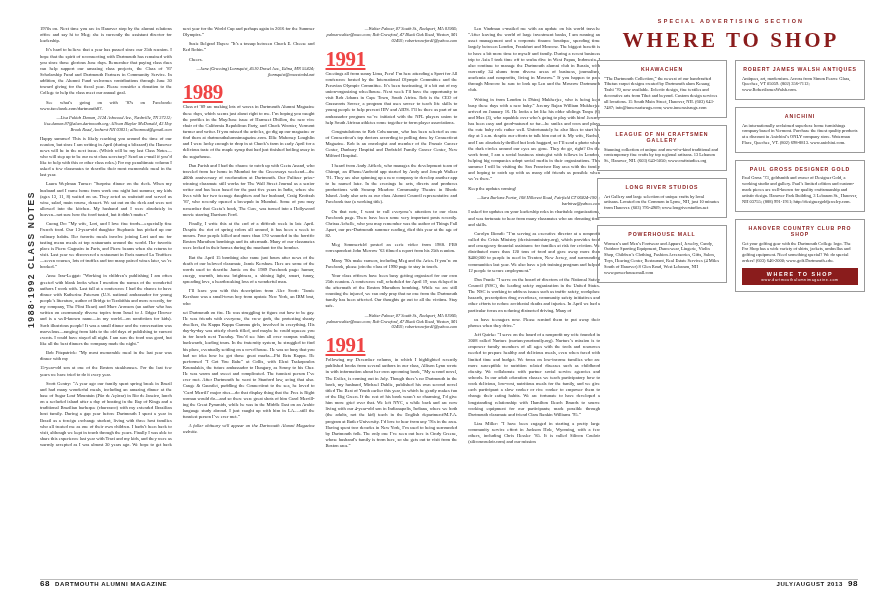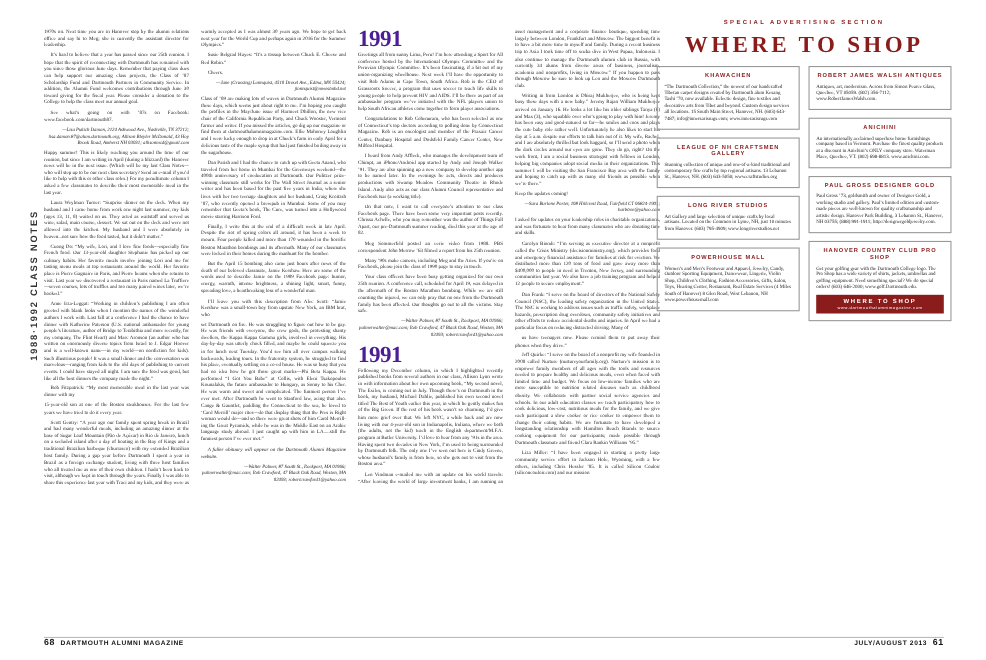--- a/index.html
+++ b/index.html
@@ -30,22 +30,23 @@
     column-count:4;column-gap:11px;
     font-size:4.6px;line-height:1.34;text-align:justify;
     color:#1a1a1a;
   }
   .notes p{margin:0 0 3px 0;text-indent:6px;}
   .notes p.first{text-indent:0;}
   .yr{
     font-family:"Liberation Serif", serif;
     font-size:21px;font-weight:bold;line-height:0.9;
     margin:6px 0 2px 0;letter-spacing:-0.5px;
-    color:#4c1d95;
+    color:#ef4444;
     break-inside:avoid;
+    text-decoration:underline;
   }
   .ital{font-style:italic;}
   .sig{font-style:italic;text-align:right;display:block;margin-top:2px;font-size:4.4px;}
 
   
   .rail{
     position:absolute;left:597px;top:18px;width:268px;height:538px;
   }
   .rail-head{
     font-family:"Liberation Sans", sans-serif;
@@ -114,20 +115,21 @@
     <p>Cuong Do: “My wife, Lori, and I love fine foods—especially fine French food. Our 13-year-old daughter Stephanie has picked up our culinary habits. Her favorite meals involve joining Lori and me for tasting menu meals at top restaurants around the world. Her favorite place is Pierre Gagnaire in Paris, and Pierre beams when she returns to visit. Last year we discovered a restaurant in Paris named La Truffiere—seven courses, lots of truffles and too many paired wines later, we’re hooked.”</p>
     <p>Anne Irza-Leggat: “Working in children’s publishing I am often greeted with blank looks when I mention the names of the wonderful authors I work with. Last fall at a conference I had the chance to have dinner with Katherine Paterson (U.S. national ambassador for young people’s literature, author of Bridge to Terabithia and more recently, for my company, The Flint Heart) and Marc Aronson (an author who has written on enormously diverse topics from Israel to J. Edgar Hoover and is a well-known name—in my world—on nonfiction for kids). Such illustrious people! It was a small dinner and the conversation was marvelous—ranging from kids to the old days of publishing to current events. I could have stayed all night. I am sure the food was good, but like all the best dinners the company made the night.”</p>
     <p>Bob Fitzpatrick: “My most memorable meal in the last year was dinner with my</p>
 
     <p class="first">15-year-old son at one of the Boston steakhouses. For the last few years we have tried to do it every year.</p>
     <p>Scott Gentry: “A year ago our family spent spring break in Brazil and had many wonderful meals, including an amazing dinner at the base of Sugar Loaf Mountain (Pão de Açúcar) in Rio de Janeiro, lunch on a secluded island after a day of boating in the Bay of Kings and a traditional Brazilian barbeque (churrasco) with my extended Brazilian host family. During a gap year before Dartmouth I spent a year in Brazil as a foreign exchange student, living with three host families who all treated me as one of their own children. I hadn’t been back to visit, although we kept in touch through the years. Finally I was able to share this experience last year with Traci and my kids, and they were as warmly accepted as I was almost 30 years ago. We hope to get back next year for the World Cup and perhaps again in 2016 for the Summer Olympics.”</p>
     <p>Susie Belgrad Hayes: “It’s a tossup between Chuck E. Cheese and Red Robin.”</p>
     <p>Cheers.</p>
     <p class="sig">—Jane (Grussing) Lonnquist, 4510 Dresel Ave., Edina, MN  55424; jlonnquist@mwestmbd.net</p>
 
+    <div class="yr">1989</div>
     <p class="first">Class of ’89 are making lots of waves in Dartmouth Alumni Magazine these days, which seems just about right to me. I’m hoping you caught the profiles in the May/June issue of Harmeet Dhillon, the new vice chair of the California Republican Party, and Chuck Wooster, Vermont farmer and writer. If you missed the articles, go dig up our magazine or find them at dartmouthalumnimagazine.com. Ellie Mahoney Loughlin and I were lucky enough to drop in at Chuck’s farm in early April for a delicious taste of the maple syrup that had just finished boiling away in the sugarhouse.</p>
     <p>Dan Parish and I had the chance to catch up with Geeta Anand, who traveled from her home in Mumbai for the Greenways weekend—the 400th anniversary of coeducation at Dartmouth. Our Pulitzer prize-winning classmate still works for The Wall Street Journal as a senior writer and has been based for the past five years in India, where she lives with her two teenage daughters and her husband, Craig Kroitzsh ’87, who recently opened a brewpub in Mumbai. Some of you may remember that Geeta’s book, The Cure, was turned into a Hollywood movie starring Harrison Ford.</p>
     <p>Finally, I write this at the end of a difficult week in late April. Despite the riot of spring colors all around, it has been a week to mourn. Four people killed and more than 170 wounded in the horrific Boston Marathon bombings and its aftermath. Many of our classmates were locked in their homes during the manhunt for the bomber.</p>
     <p>But the April 15 bombing also came just hours after news of the death of our beloved classmate, Jamie Kershaw. Here are some of the words used to describe Jamie on the 1989 Facebook page: humor, energy, warmth, intense brightness, a shining light, smart, funny, spreading love, a heartbreaking loss of a wonderful man.</p>
     <p>I’ll leave you with this description from Alec Scott: “Jamie Kershaw was a small-town boy from upstate New York, an IBM brat, who</p>
 
     <p class="first">set Dartmouth on fire. He was struggling to figure out how to be gay. He was friends with everyone, the crew gods, the protesting shanty dwellers, the Kappa Kappa Gamma girls, involved in everything. His day-by-day was utterly chock filled, and maybe he could squeeze you in for lunch next Tuesday. You’d see him all over campus walking backwards, leading tours. In the fraternity system, he struggled to find his place, eventually settling on a co-ed house. He was so busy that you had no idea how he got those great marks—Phi Beta Kappa. He performed “I Got You Babe” at Collis, with Eleni Tsakopoulos Kounalakis, the future ambassador to Hungary, as Sonny to his Cher. He was warm and sweet and complicated. The funniest person I’ve ever met. After Dartmouth he went to Stanford law, acing that also. Cange &amp; Gauntlet, paddling the Connecticut to the sea, he loved to ‘Card Merrill’ major rites—do that display thing that the Pres is Right woman would do—and so there were great shots of him Carol Merrill-ing the Great Pyramids, while he was in the Middle East on an Arabic language study abroad. I just caught up with him in LA.....still the funniest person I’ve ever met.”</p>
     <p class="ital">A fuller obituary will appear on the Dartmouth Alumni Magazine website.</p>
     <p class="sig">—Walter Palmer, 87 South St., Rockport, MA  01966; palmerwalter@mac.com; Rob Crawford, 47 Black Oak Road, Weston, MA  02493; robertcrawford1@yahoo.com</p>
 
@@ -205,17 +207,17 @@
       </div>
     </div>
   </div>
 
   <div class="rule"></div>
   <div class="foot">
     <div class="pl">
       <span class="num">68</span><span>DARTMOUTH ALUMNI MAGAZINE</span>
     </div>
     <div class="pr">
-      <span>JULY/AUGUST  2013</span><span class="num">61</span>
+      <span>JULY/AUGUST  2013</span><span class="num">98</span>
     </div>
   </div>
 
 </div>
 
 </body></html>

